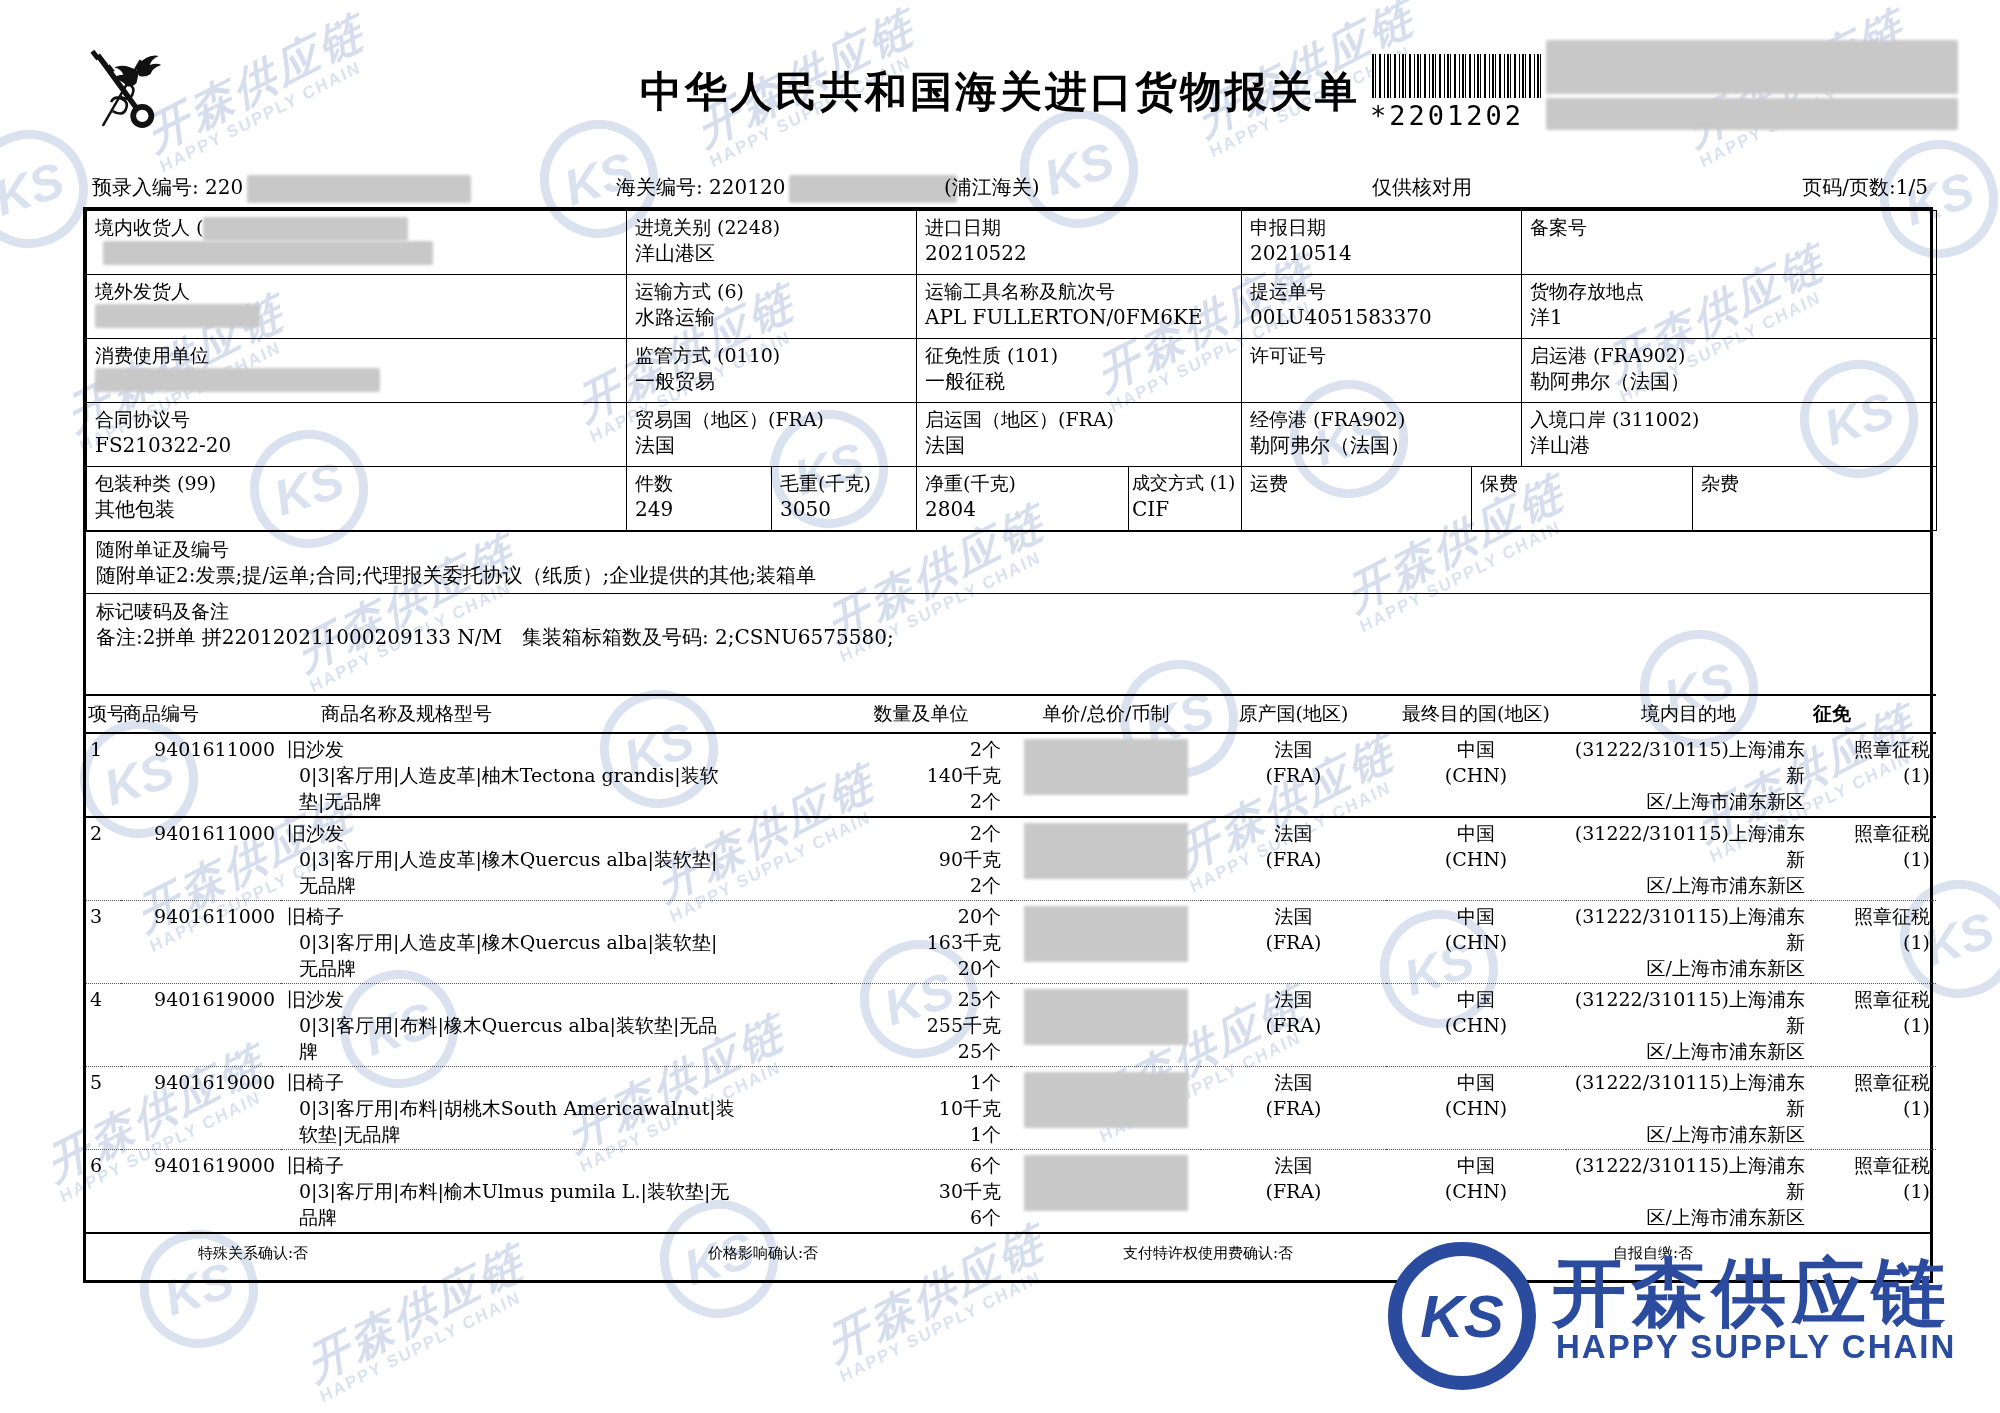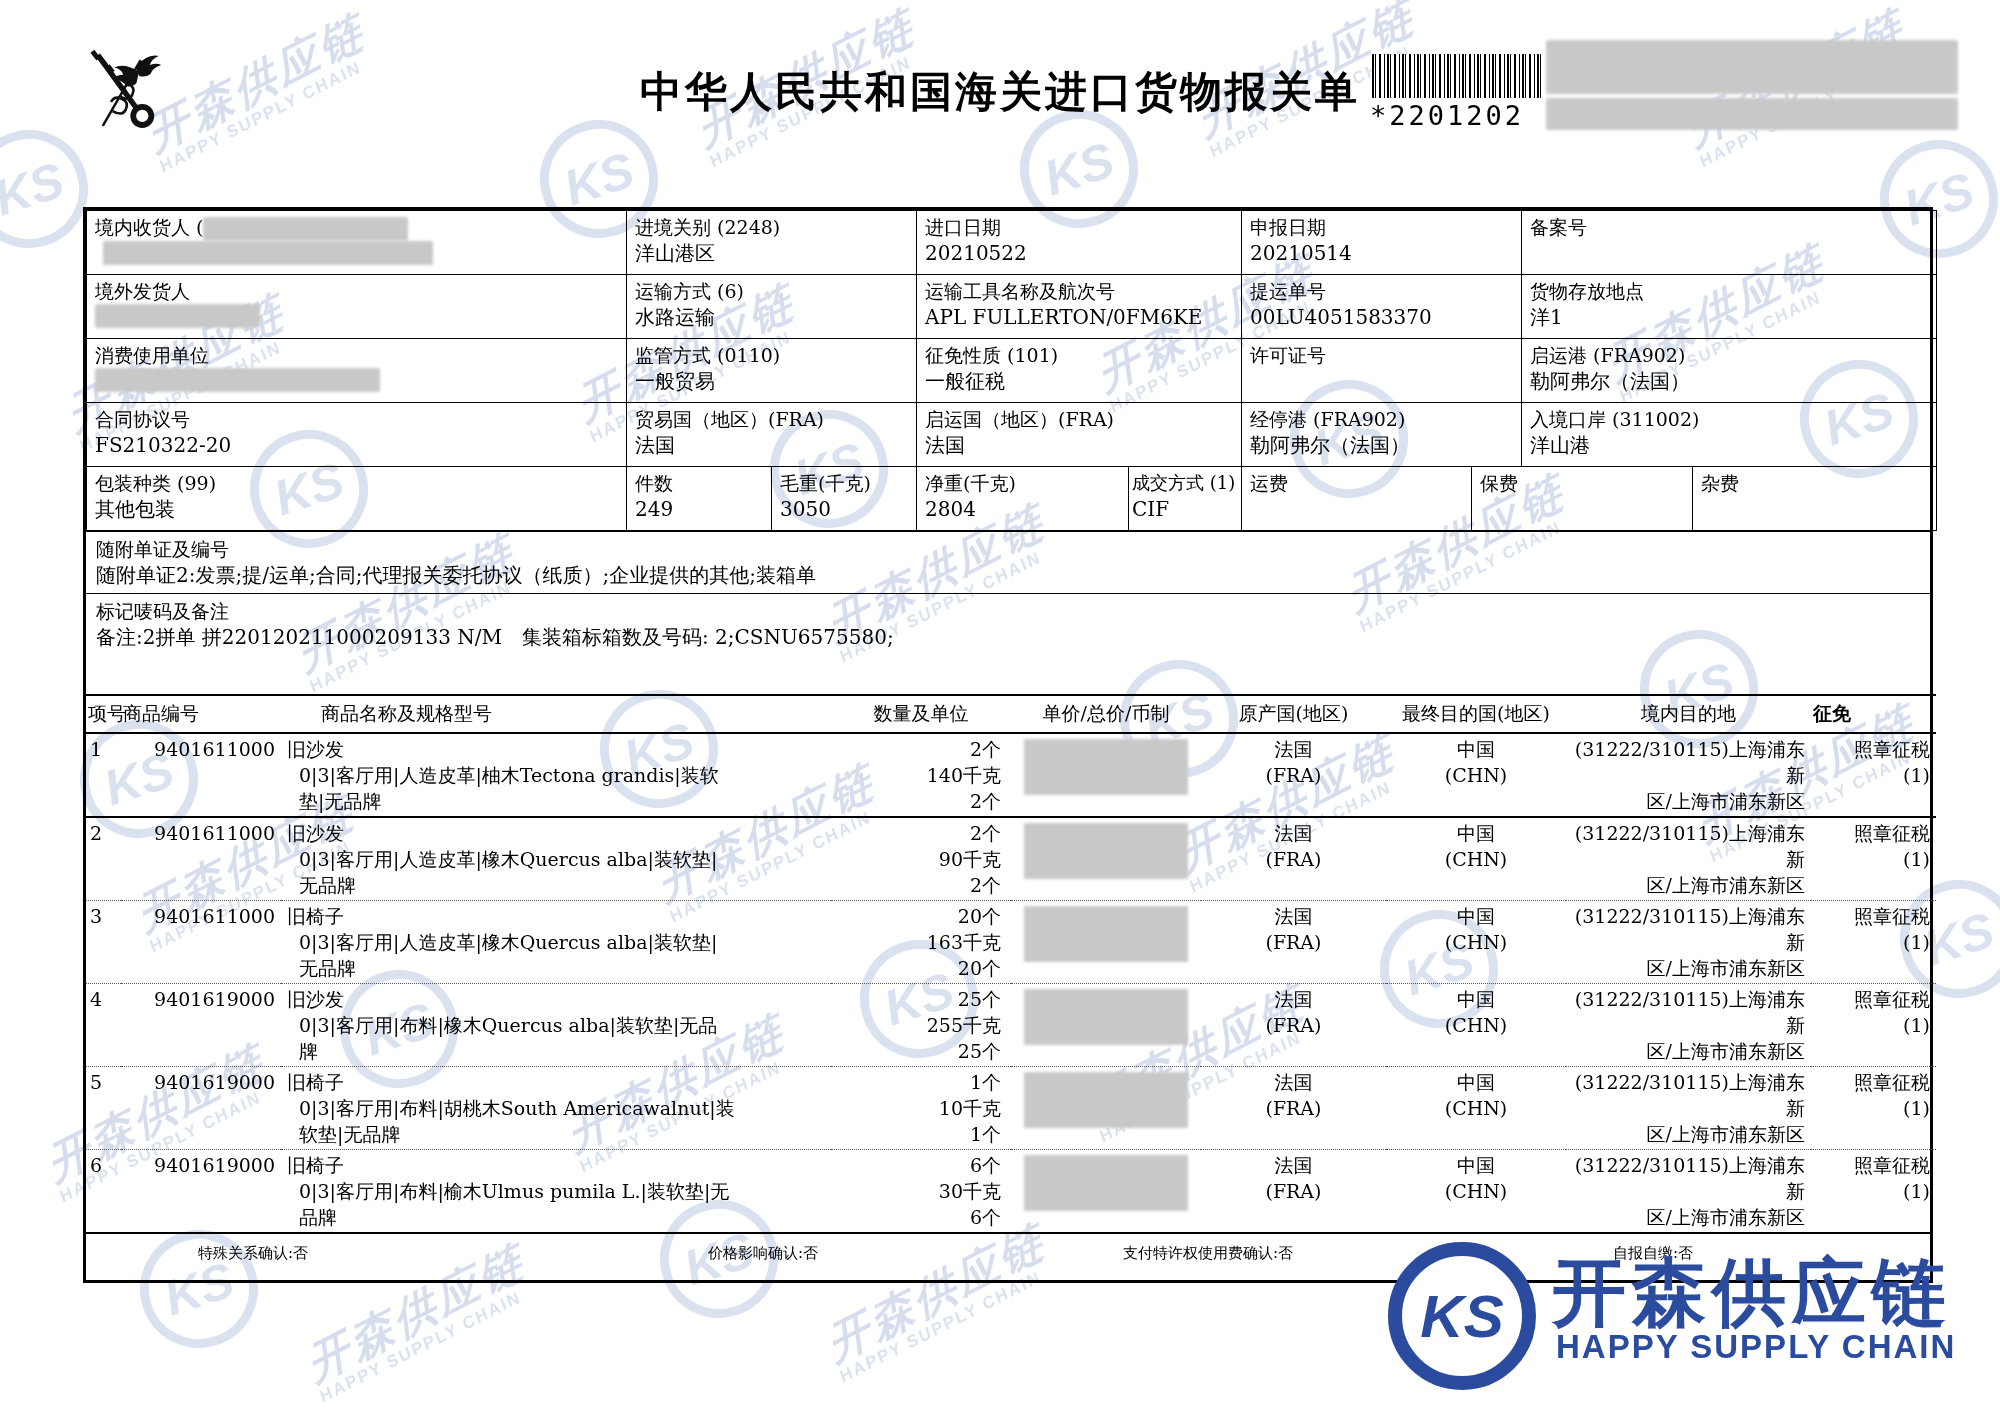--- a/index.html
+++ b/index.html
@@ -222,20 +222,27 @@
       <rect x="15" y="13" width="6" height="11" fill="#111" transform="rotate(-38 18 18)"></rect>
       <rect x="24" y="22" width="6" height="10" fill="#111" transform="rotate(-38 27 27)"></rect>
       <circle cx="66" cy="84" r="11" fill="none" stroke="#111" stroke-width="7"></circle>
     </svg>
   </div>
 
   <div class="doc-title">中华人民共和国海关进口货物报关单</div>
   <div class="barcode"></div>
   <div class="barcode-text">*2201202</div>
 
+  <div class="preentry">
+    <span class="item" style="left:92px;"><span>预录入编号:</span> <span>220</span><span class="ired" style="width:224px;height:28px;margin-left:4px;"></span></span>
+    <span class="item" style="left:616px;"><span>海关编号:</span> <span>220120</span><span class="ired" style="width:168px;height:28px;margin-left:4px;"></span></span>
+    <span class="item" style="left:944px;">(浦江海关)</span>
+    <span class="item" style="left:1372px;">仅供核对用</span>
+    <span class="item" style="left:1758px;width:170px;text-align:right;">页码/页数:1/5</span>
+  </div>
 
   <div class="formbox">
     <table class="ft">
       <colgroup>
         <col style="width:540px">
           <col style="width:145px">
           <col style="width:145px">
           <col style="width:212px">
         <col style="width:113px">
           <col style="width:230px">

